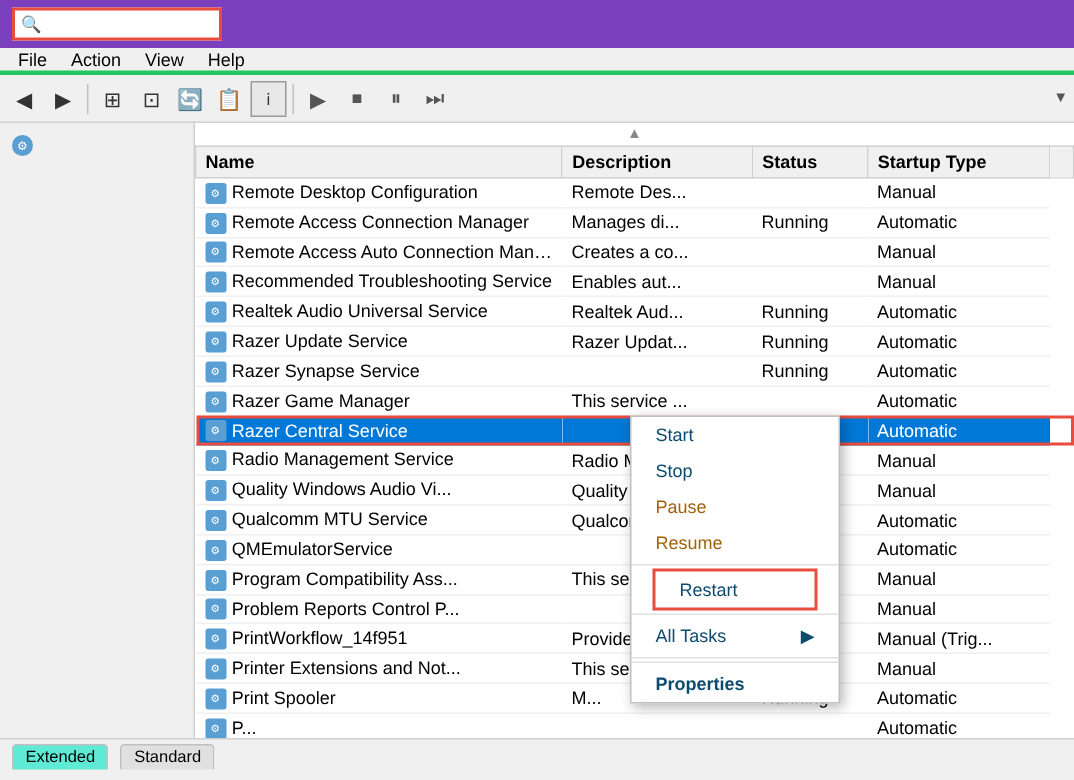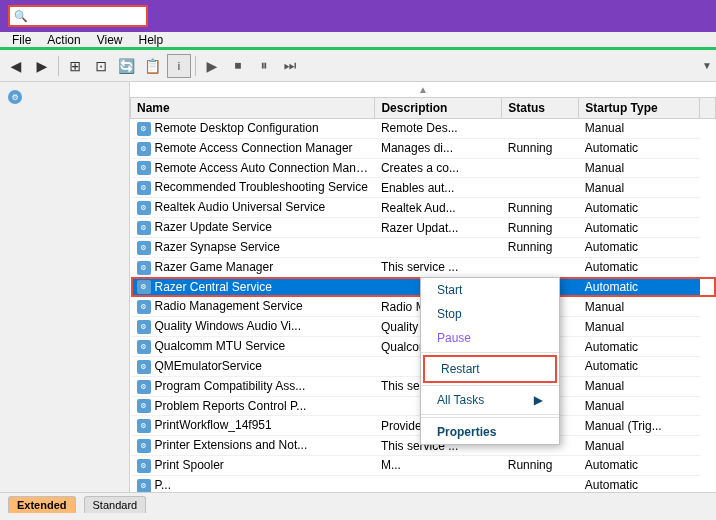--- a/index.html
+++ b/index.html
@@ -198,43 +198,43 @@
     .tab {
       padding: 2px 8px;
       background: #e0e0e0;
       border: 1px solid #c0c0c0;
       border-bottom: none;
       cursor: pointer;
       font-size: 11px;
       border-radius: 3px 3px 0 0;
     }
     .tab.active {
-      background: #fdba74;
-      font-weight: bold;
+      background: #5eead4;
+      font-weight: normal;
     }
 
     
     .context-menu {
       position: absolute;
       background: white;
       border: 1px solid #c0c0c0;
       box-shadow: 2px 2px 8px rgba(0,0,0,0.3);
       z-index: 100;
       min-width: 140px;
       font-size: 12px;
     }
     .context-menu-item {
       padding: 5px 16px;
       cursor: pointer;
       display: flex;
       align-items: center;
       justify-content: space-between;
       color: #0c4a6e;
     }
-    .context-menu-item.disabled { color: #8b5cf6; cursor: default; }
+    .context-menu-item.disabled { color: #a16207; cursor: default; }
     .context-menu-item.highlighted {
       border: 2px solid #e74c3c;
       background: white;
       font-weight: normal;
     }
     .context-menu-item.bold {
       font-weight: bold;
     }
     .context-menu-separator {
       height: 1px;
@@ -425,22 +425,23 @@
             <td></td>
             <td>Automatic</td>
           </tr>
         </tbody>
     </table>
 
     <div class="context-menu" id="context-menu" style="left: 290px; top: 195px;">
       <div class="context-menu-item">Start</div>
       <div class="context-menu-item">Stop</div>
       <div class="context-menu-item disabled">Pause</div>
+      <div class="context-menu-item disabled">Resume</div>
       <div class="context-menu-separator"></div>
-      <div class="context-menu-item highlighted" style="border: 2px solid #e74c3c; margin: 0 2px;">Restart</div>
+      <div class="context-menu-item highlighted" style="border: 2px solid #e74c3c; margin: 0 14px;">Restart</div>
       <div class="context-menu-separator"></div>
       <div class="context-menu-item">All Tasks <span>▶</span></div>
       <div class="context-menu-separator"></div>
       <div class="context-menu-separator"></div>
       <div class="context-menu-item bold">
           <strong>Properties</strong>
         </div>
 
     </div>
   </div>

